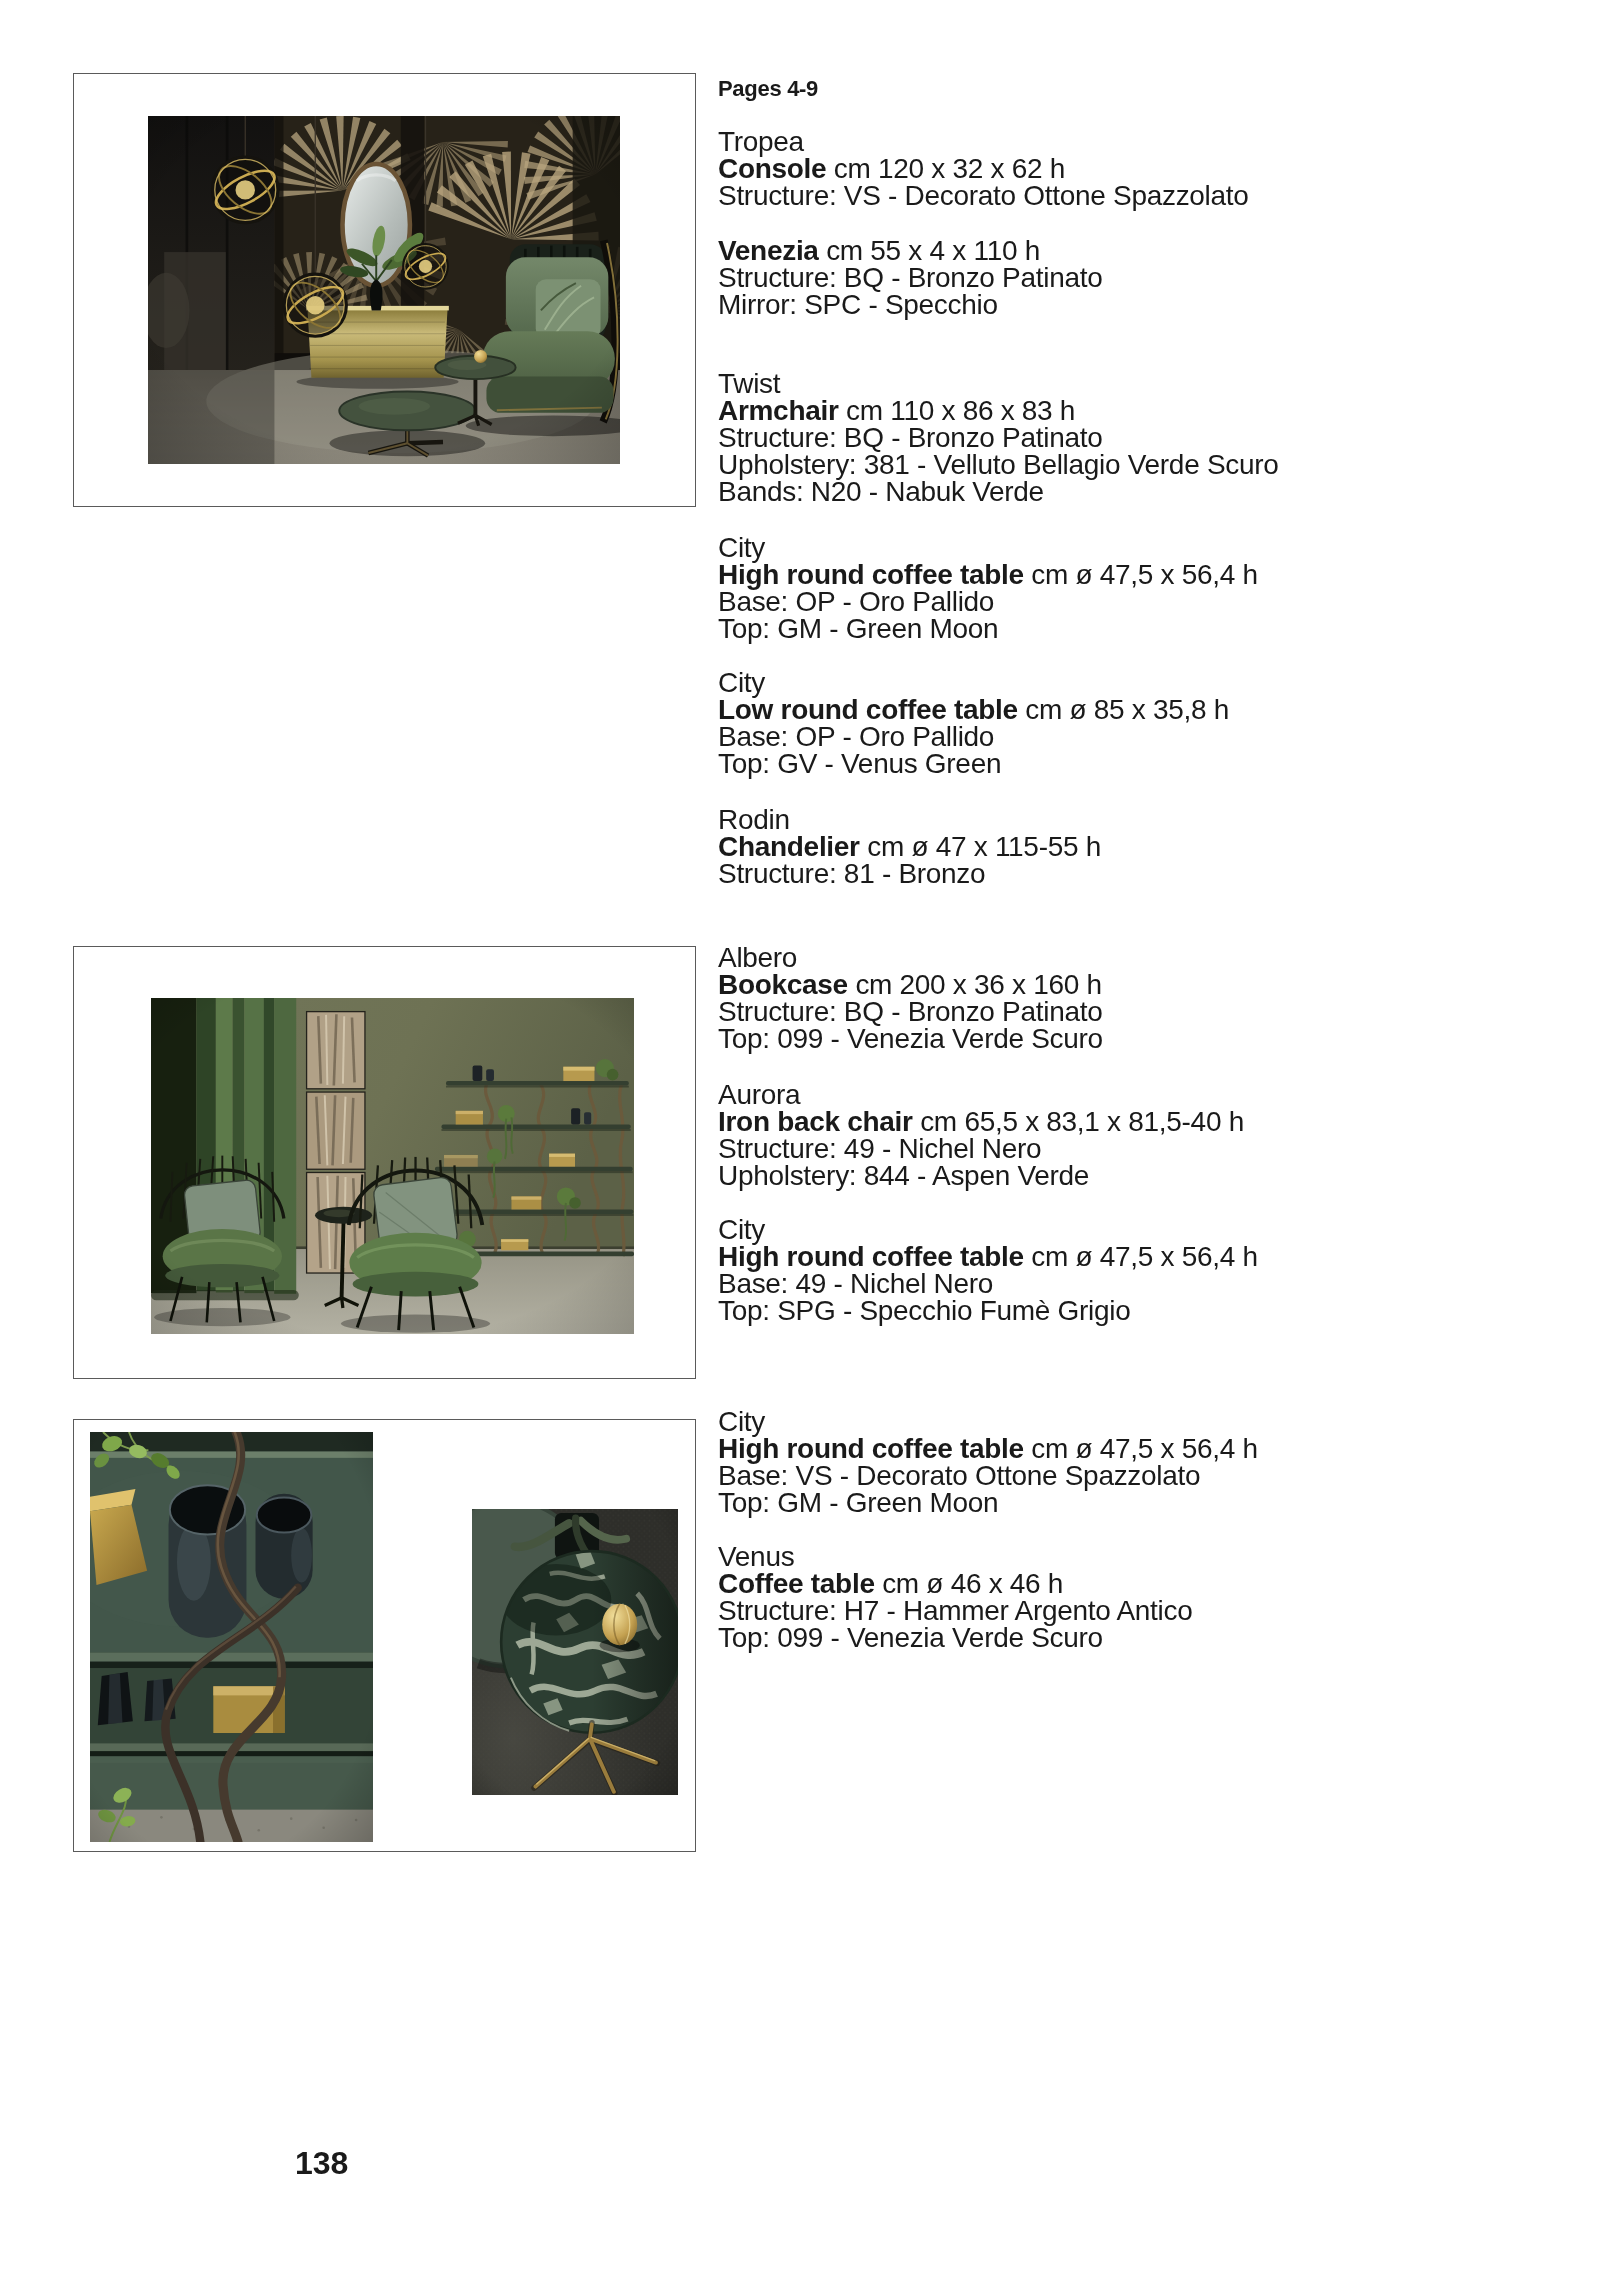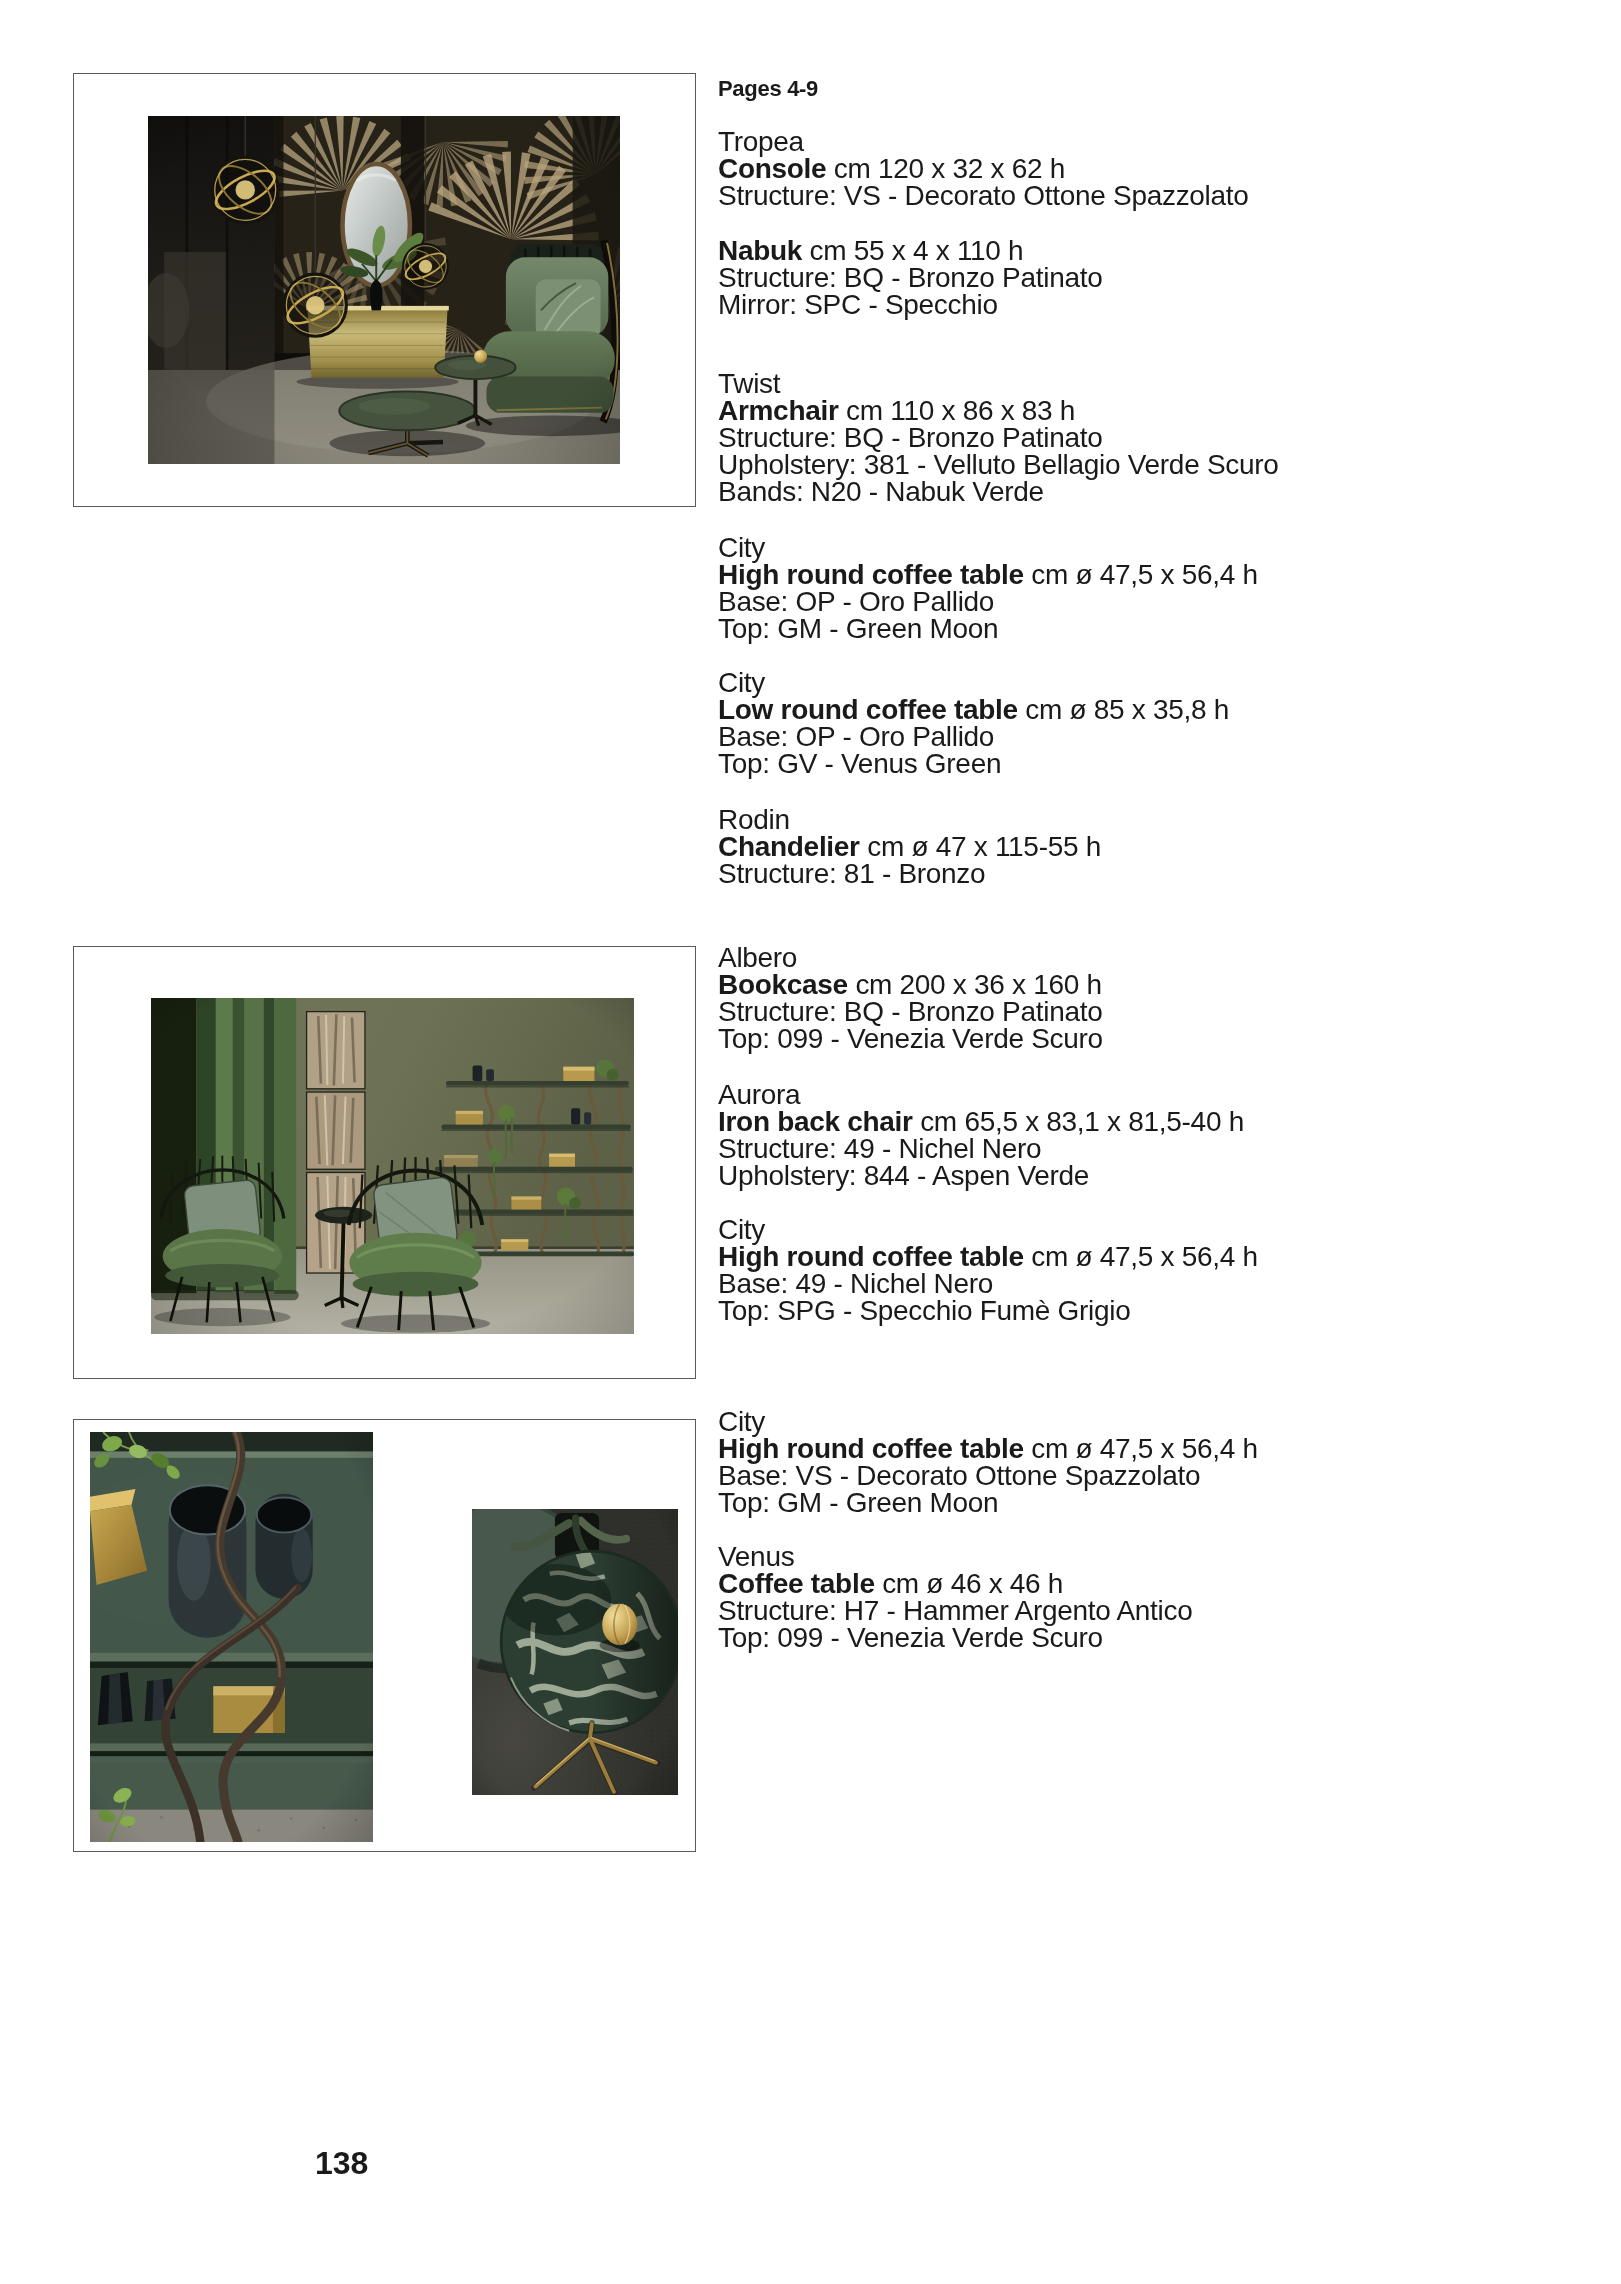--- a/index.html
+++ b/index.html
@@ -8,21 +8,21 @@
   .frame{position:absolute;border:1.3px solid #5a5a5a;background:#ffffff;box-sizing:border-box;}
   .photo{position:absolute;overflow:hidden;}
   .photo svg{display:block;width:100%;height:100%;}
   .spec-title{position:absolute;left:718px;font-size:22px;font-weight:bold;
               letter-spacing:-0.3px;line-height:27px;white-space:nowrap;}
   .listing{position:absolute;left:718px;width:558px;font-size:28px;
            letter-spacing:-0.3px;line-height:27px;}
   .listing .l-line{white-space:nowrap;}
   .b{font-weight:bold;margin-top:36px;}
   .page-number{position:absolute;left:295px;top:2147px;font-size:32px;
-               font-weight:bold;line-height:1;margin-left:20px;}
+               font-weight:bold;line-height:1;}
 </style>
 </head>
 <body>
 
 <div class="frame" style="left:73px;top:73px;width:623px;height:434px">
   <div class="photo" style="left:74px;top:42px;width:472px;height:348px">
   <svg viewBox="0 0 728 537" preserveAspectRatio="none">
     <defs>
       <linearGradient id="p1_gold" x1="0" y1="0" x2="0" y2="1">
         <stop offset="0" stop-color="#8b7c3b"></stop>
@@ -542,21 +542,21 @@
 
 <div class="spec-title" style="top:75px">Pages 4-9</div>
 
 <div class="listing" style="top:128px">
   <div class="l-line">Tropea</div>
   <div class="l-line"><span class="b">Console</span> <span>cm 120 x 32 x 62 h</span></div>
   <div class="l-line">Structure: VS - Decorato Ottone Spazzolato</div>
 </div>
 
 <div class="listing" style="top:237px">
-  <div class="l-line"><span class="b">Nabuk</span> <span>cm 55 x 4 x 110 h</span></div>
+  <div class="l-line"><span class="b">Venezia</span> <span>cm 55 x 4 x 110 h</span></div>
   <div class="l-line">Structure: BQ - Bronzo Patinato</div>
   <div class="l-line">Mirror: SPC - Specchio</div>
 </div>
 
 <div class="listing" style="top:370px">
   <div class="l-line">Twist</div>
   <div class="l-line"><span class="b">Armchair</span> <span>cm 110 x 86 x 83 h</span></div>
   <div class="l-line">Structure: BQ - Bronzo Patinato</div>
   <div class="l-line">Upholstery: 381 - Velluto Bellagio Verde Scuro</div>
   <div class="l-line">Bands: N20 - Nabuk Verde</div>

